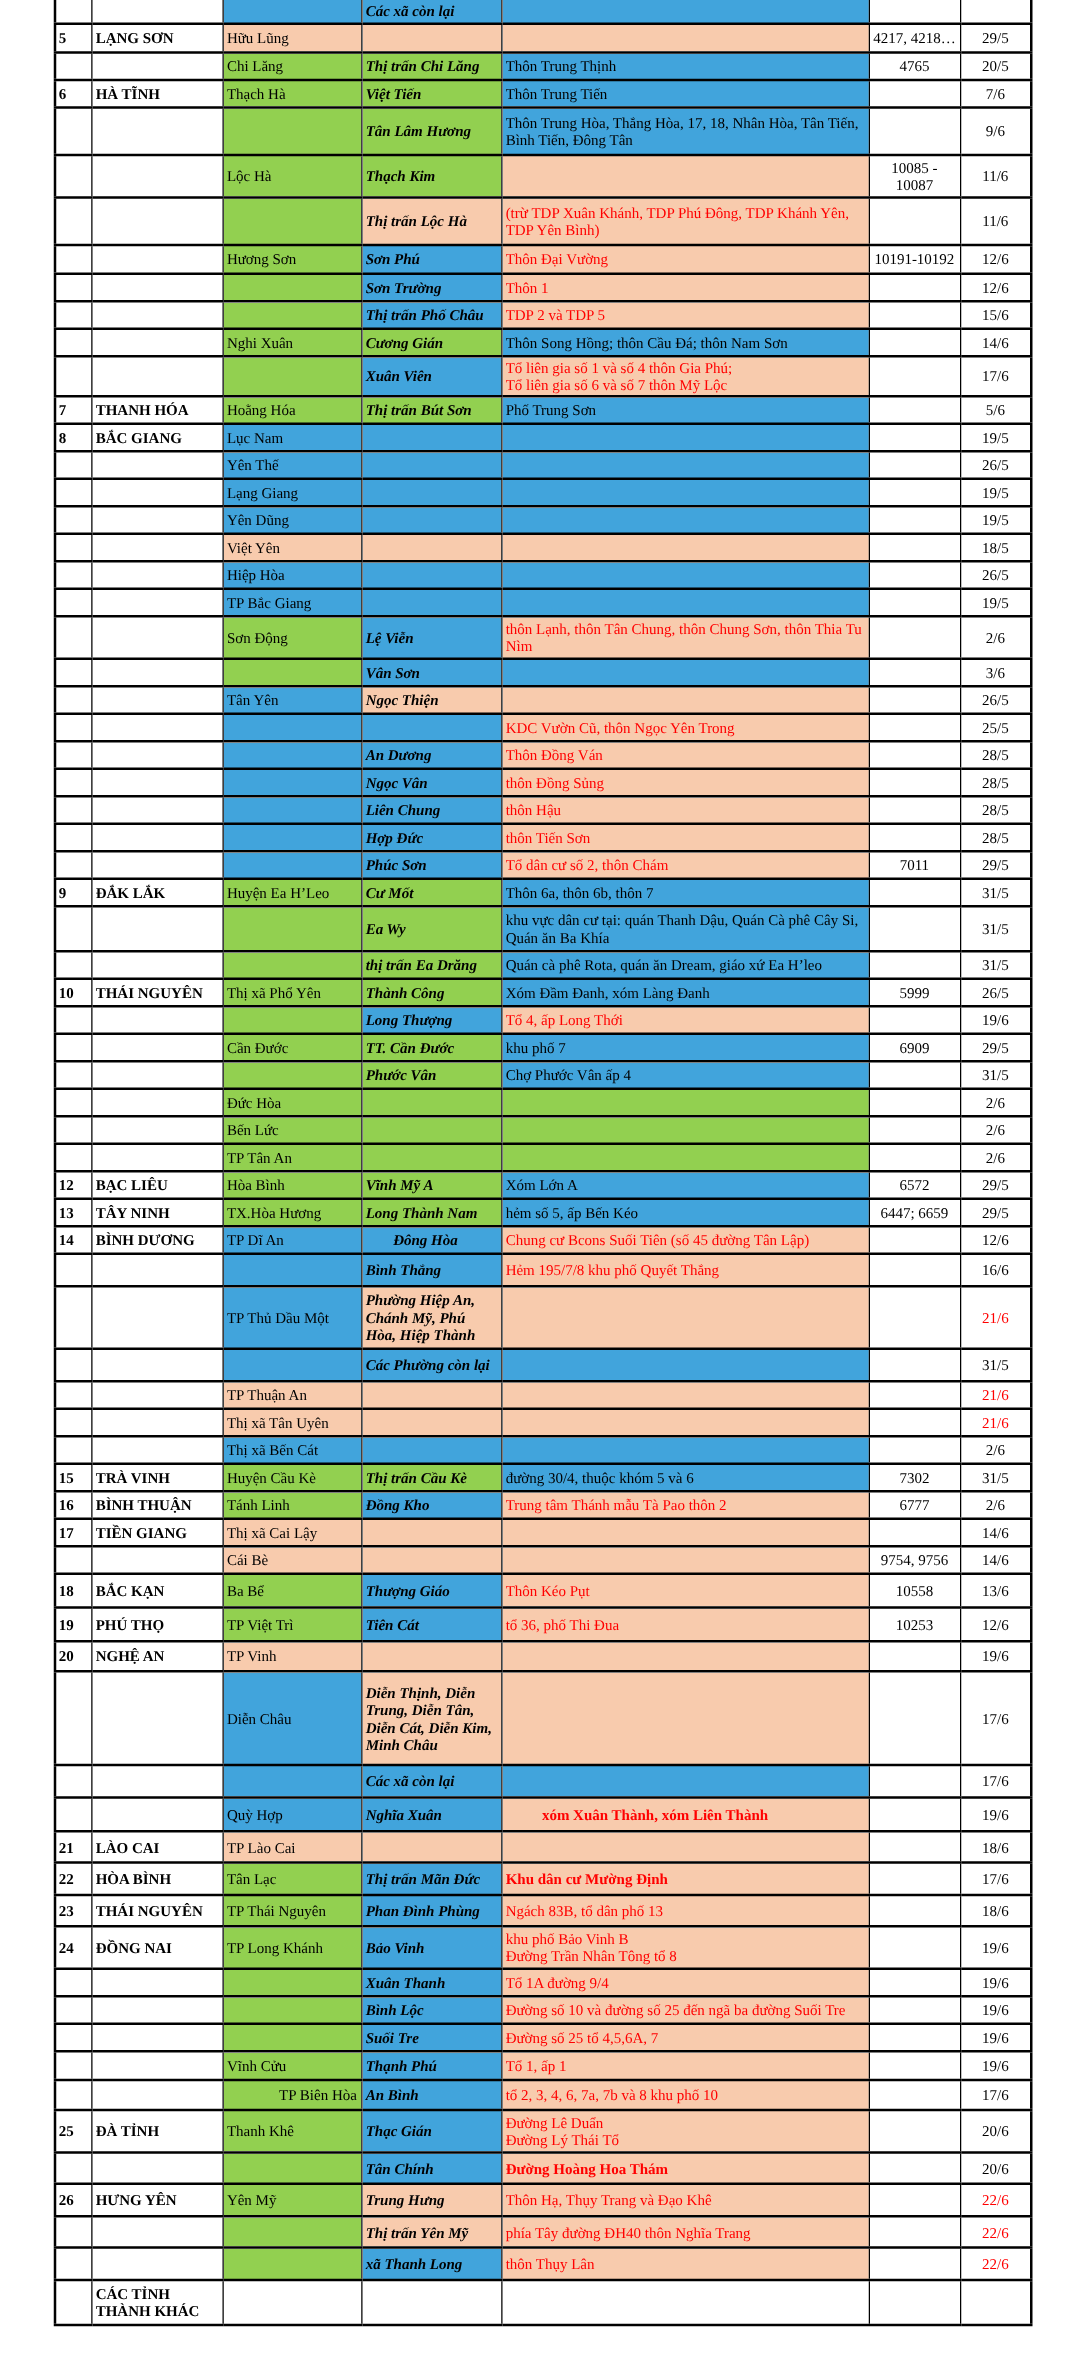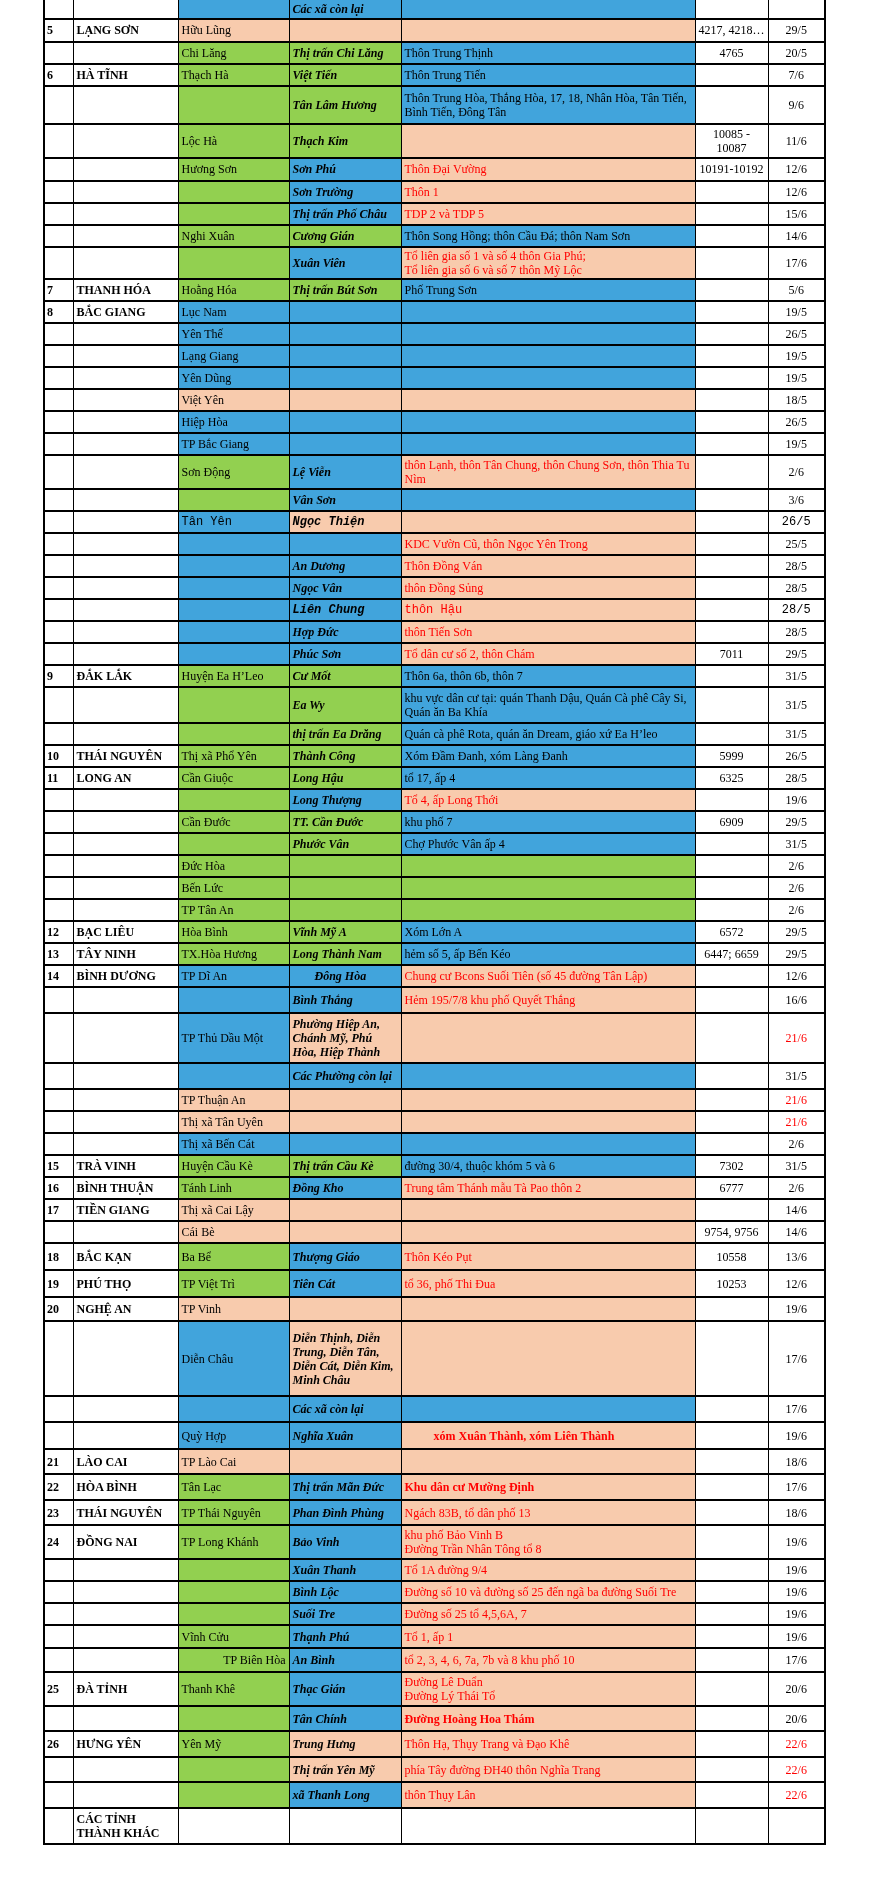--- a/index.html
+++ b/index.html
@@ -95,20 +95,29 @@
         <tr style="height: 34px;">
           <td class="num" style="background: rgb(255, 255, 255);"></td>
           <td class="prov" style="background: rgb(255, 255, 255);"></td>
           <td class="dist" style="background: rgb(146, 208, 80);">Lộc Hà</td>
           <td class="comm" style="background: rgb(146, 208, 80);">Thạch Kim</td>
           <td class="det" style="background: rgb(248, 203, 173);"></td>
           <td class="code" style="background: rgb(255, 255, 255);">10085 -
 10087</td>
           <td class="date" style="background: rgb(255, 255, 255);">11/6</td>
         </tr>
+        <tr style="height: 38px;">
+          <td class="num" style="background: rgb(255, 255, 255);"></td>
+          <td class="prov" style="background: rgb(255, 255, 255);"></td>
+          <td class="dist" style="background: rgb(146, 208, 80);"></td>
+          <td class="comm" style="background: rgb(248, 203, 173);">Thị trấn Lộc Hà</td>
+          <td class="det s-r" style="background: rgb(248, 203, 173);">(trừ TDP Xuân Khánh, TDP Phú Đông, TDP Khánh Yên, TDP Yên Bình)</td>
+          <td class="code" style="background: rgb(255, 255, 255);"></td>
+          <td class="date" style="background: rgb(255, 255, 255);">11/6</td>
+        </tr>
         <tr style="height: 23px;">
           <td class="num" style="background: rgb(255, 255, 255);"></td>
           <td class="prov" style="background: rgb(255, 255, 255);"></td>
           <td class="dist" style="background: rgb(146, 208, 80);">Hương Sơn</td>
           <td class="comm" style="background: rgb(65, 164, 220);">Sơn Phú</td>
           <td class="det s-r" style="background: rgb(248, 203, 173);">Thôn Đại Vường</td>
           <td class="code" style="background: rgb(255, 255, 255);">10191-10192</td>
           <td class="date" style="background: rgb(255, 255, 255);">12/6</td>
         </tr>
         <tr style="height: 22px;">
@@ -231,21 +240,21 @@
         </tr>
         <tr style="height: 22px;">
           <td class="num" style="background: rgb(255, 255, 255);"></td>
           <td class="prov" style="background: rgb(255, 255, 255);"></td>
           <td class="dist" style="background: rgb(146, 208, 80);"></td>
           <td class="comm" style="background: rgb(65, 164, 220);">Vân Sơn</td>
           <td class="det" style="background: rgb(65, 164, 220);"></td>
           <td class="code" style="background: rgb(255, 255, 255);"></td>
           <td class="date" style="background: rgb(255, 255, 255);">3/6</td>
         </tr>
-        <tr style="height: 22px; font-family: Liberation Mono, monospace;">
+        <tr style="height: 22px;">
           <td class="num" style="background: rgb(255, 255, 255);"></td>
           <td class="prov" style="background: rgb(255, 255, 255);"></td>
           <td class="dist" style="background: rgb(65, 164, 220);">Tân Yên</td>
           <td class="comm" style="background: rgb(248, 203, 173);">Ngọc Thiện</td>
           <td class="det" style="background: rgb(248, 203, 173);"></td>
           <td class="code" style="background: rgb(255, 255, 255);"></td>
           <td class="date" style="background: rgb(255, 255, 255);">26/5</td>
         </tr>
         <tr style="height: 22px;">
           <td class="num" style="background: rgb(255, 255, 255);"></td>
@@ -267,21 +276,21 @@
         </tr>
         <tr style="height: 22px;">
           <td class="num" style="background: rgb(255, 255, 255);"></td>
           <td class="prov" style="background: rgb(255, 255, 255);"></td>
           <td class="dist" style="background: rgb(65, 164, 220);"></td>
           <td class="comm" style="background: rgb(65, 164, 220);">Ngọc Vân</td>
           <td class="det s-r" style="background: rgb(248, 203, 173);">thôn Đồng Sủng</td>
           <td class="code" style="background: rgb(255, 255, 255);"></td>
           <td class="date" style="background: rgb(255, 255, 255);">28/5</td>
         </tr>
-        <tr style="height: 22px; font-family: Liberation Mono, monospace;">
+        <tr style="height: 22px;">
           <td class="num" style="background: rgb(255, 255, 255);"></td>
           <td class="prov" style="background: rgb(255, 255, 255);"></td>
           <td class="dist" style="background: rgb(65, 164, 220);"></td>
           <td class="comm" style="background: rgb(65, 164, 220);">Liên Chung</td>
           <td class="det s-r" style="background: rgb(248, 203, 173);">thôn Hậu</td>
           <td class="code" style="background: rgb(255, 255, 255);"></td>
           <td class="date" style="background: rgb(255, 255, 255);">28/5</td>
         </tr>
         <tr style="height: 22px;">
           <td class="num" style="background: rgb(255, 255, 255);"></td>
@@ -329,29 +338,20 @@
           <td class="date" style="background: rgb(255, 255, 255);">31/5</td>
         </tr>
         <tr style="height: 22px;">
           <td class="num" style="background: rgb(255, 255, 255);">10</td>
           <td class="prov" style="background: rgb(255, 255, 255);">THÁI NGUYÊN</td>
           <td class="dist" style="background: rgb(146, 208, 80);">Thị xã Phổ Yên</td>
           <td class="comm" style="background: rgb(146, 208, 80);">Thành Công</td>
           <td class="det" style="background: rgb(65, 164, 220);">Xóm Đầm Đanh, xóm Làng Đanh</td>
           <td class="code" style="background: rgb(255, 255, 255);">5999</td>
           <td class="date" style="background: rgb(255, 255, 255);">26/5</td>
-        </tr>
-        <tr style="height: 22px;">
-          <td class="num" style="background: rgb(255, 255, 255);">11</td>
-          <td class="prov" style="background: rgb(255, 255, 255);">LONG AN</td>
-          <td class="dist" style="background: rgb(146, 208, 80);">Cần Giuộc</td>
-          <td class="comm" style="background: rgb(146, 208, 80);">Long Hậu</td>
-          <td class="det" style="background: rgb(65, 164, 220);">tổ 17, ấp 4</td>
-          <td class="code" style="background: rgb(255, 255, 255);">6325</td>
-          <td class="date" style="background: rgb(255, 255, 255);">28/5</td>
         </tr>
         <tr style="height: 22px;">
           <td class="num" style="background: rgb(255, 255, 255);"></td>
           <td class="prov" style="background: rgb(255, 255, 255);"></td>
           <td class="dist" style="background: rgb(146, 208, 80);"></td>
           <td class="comm" style="background: rgb(65, 164, 220);">Long Thượng</td>
           <td class="det s-r" style="background: rgb(248, 203, 173);">Tổ 4, ấp Long Thới</td>
           <td class="code" style="background: rgb(255, 255, 255);"></td>
           <td class="date" style="background: rgb(255, 255, 255);">19/6</td>
         </tr>

